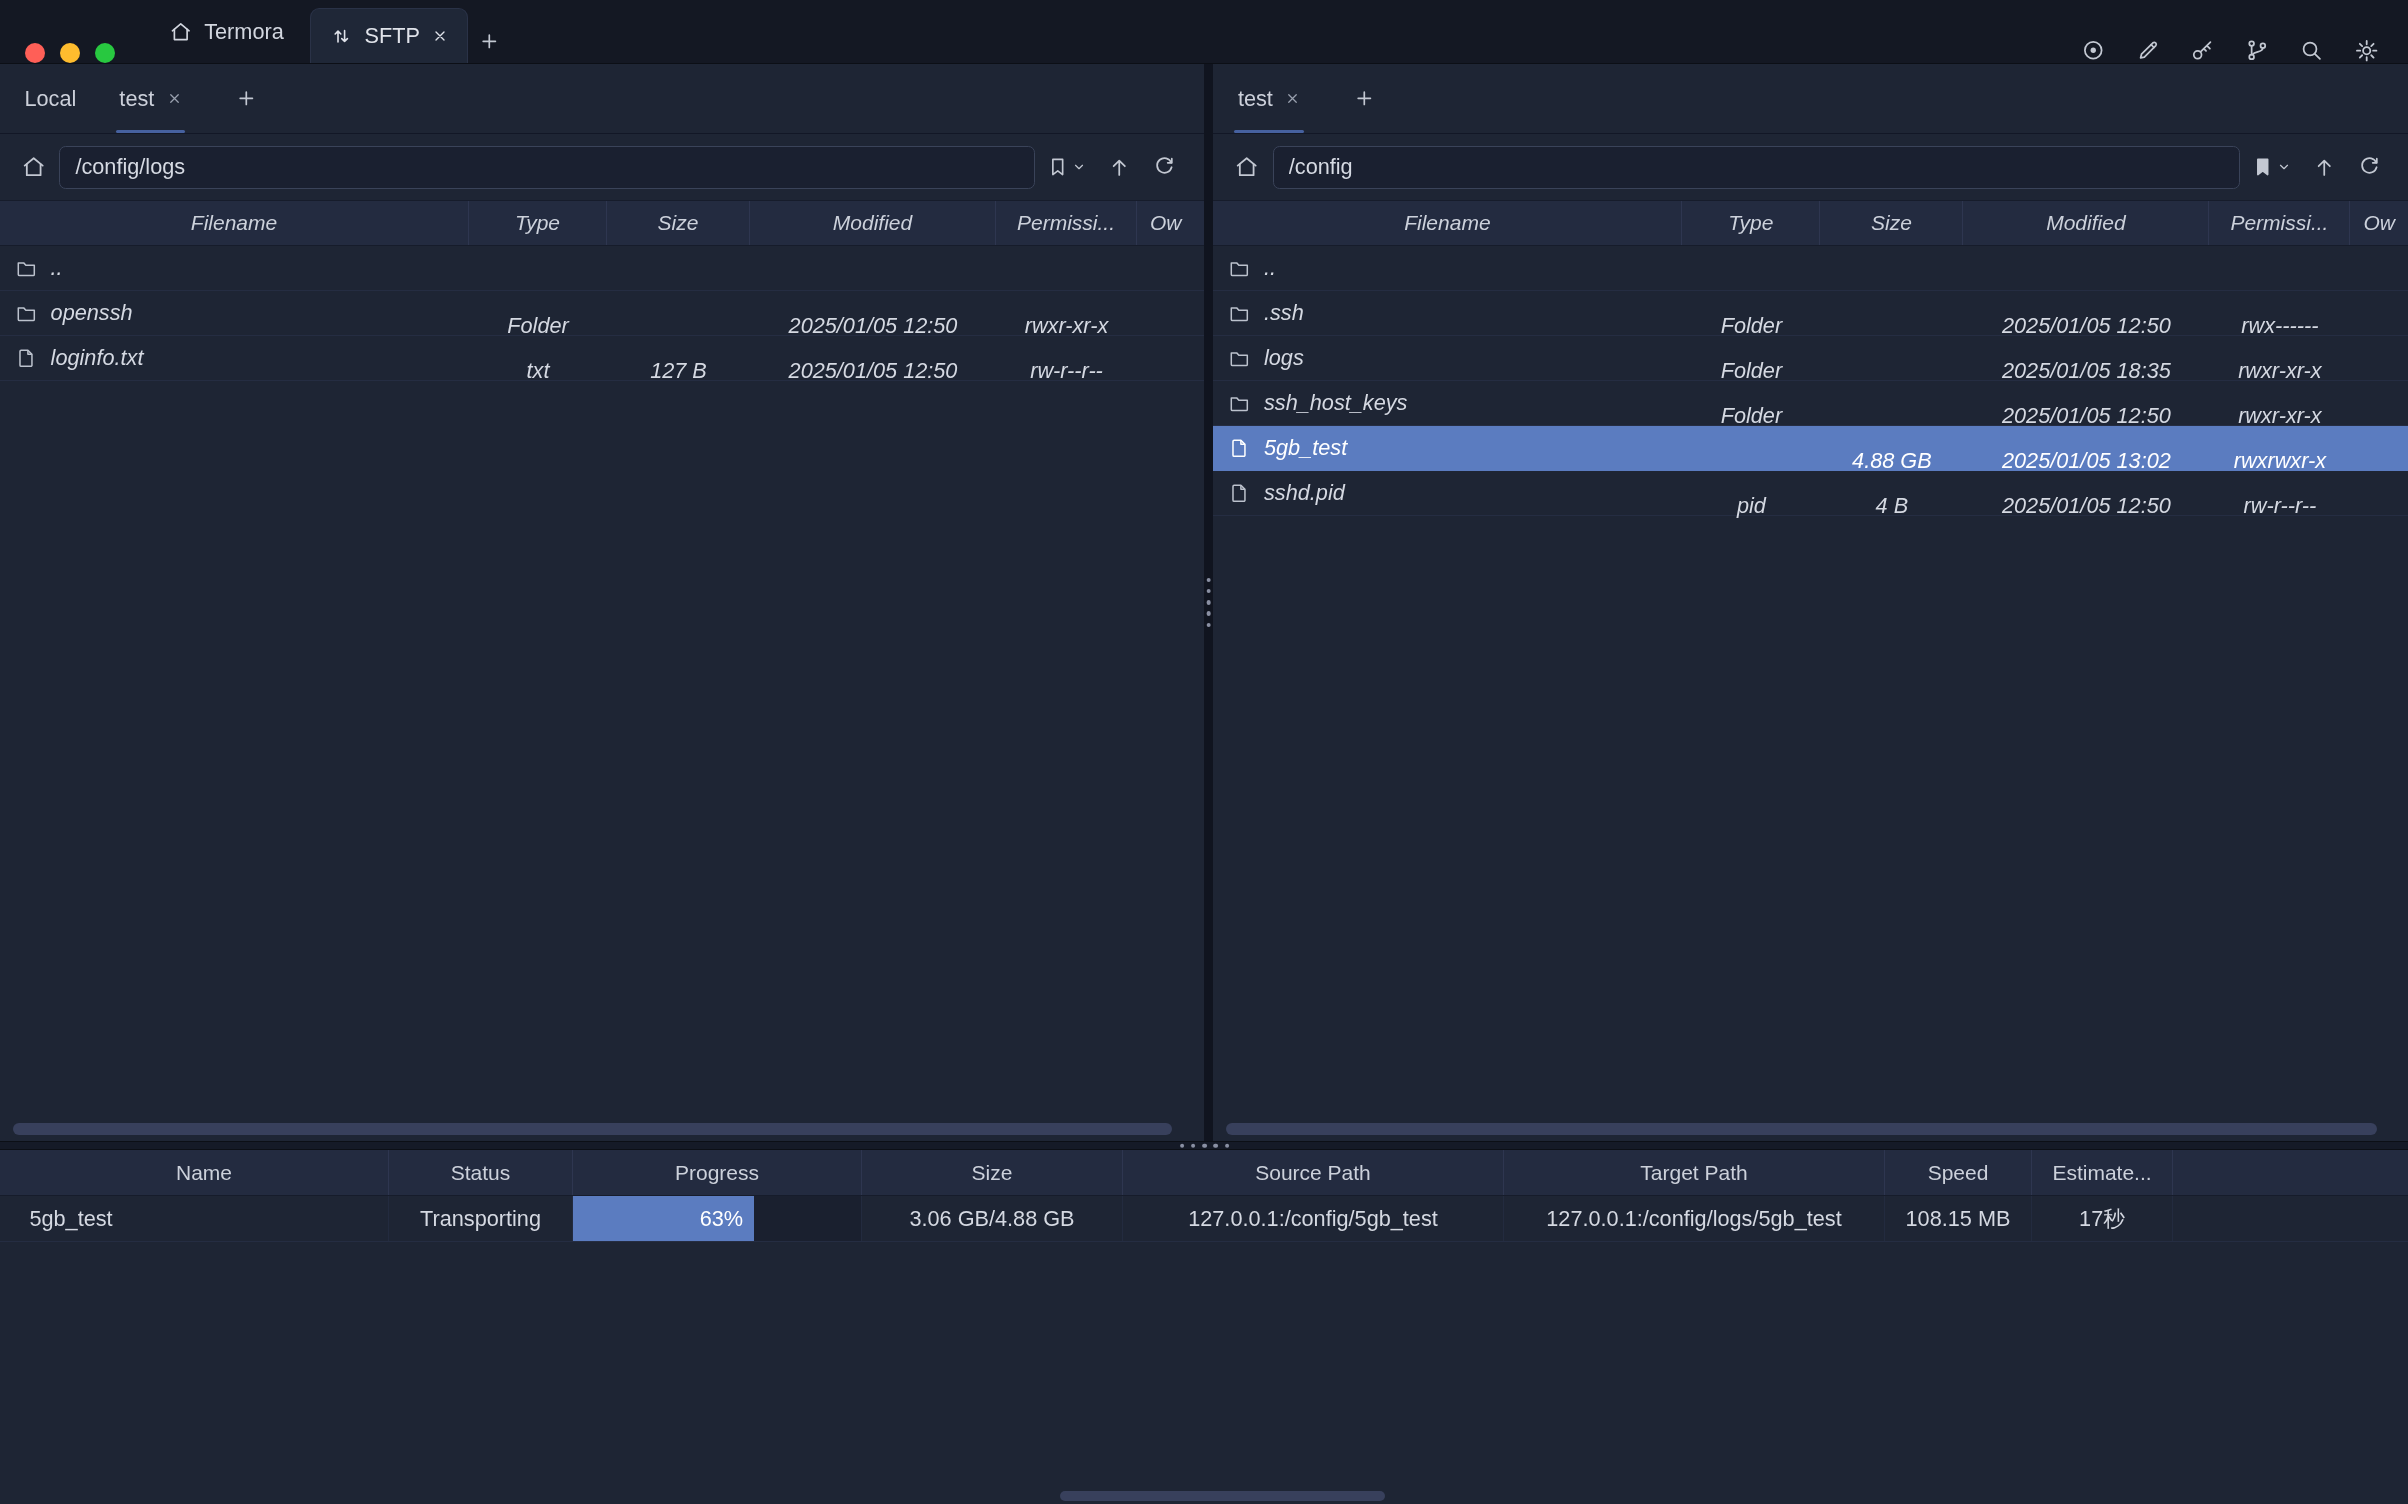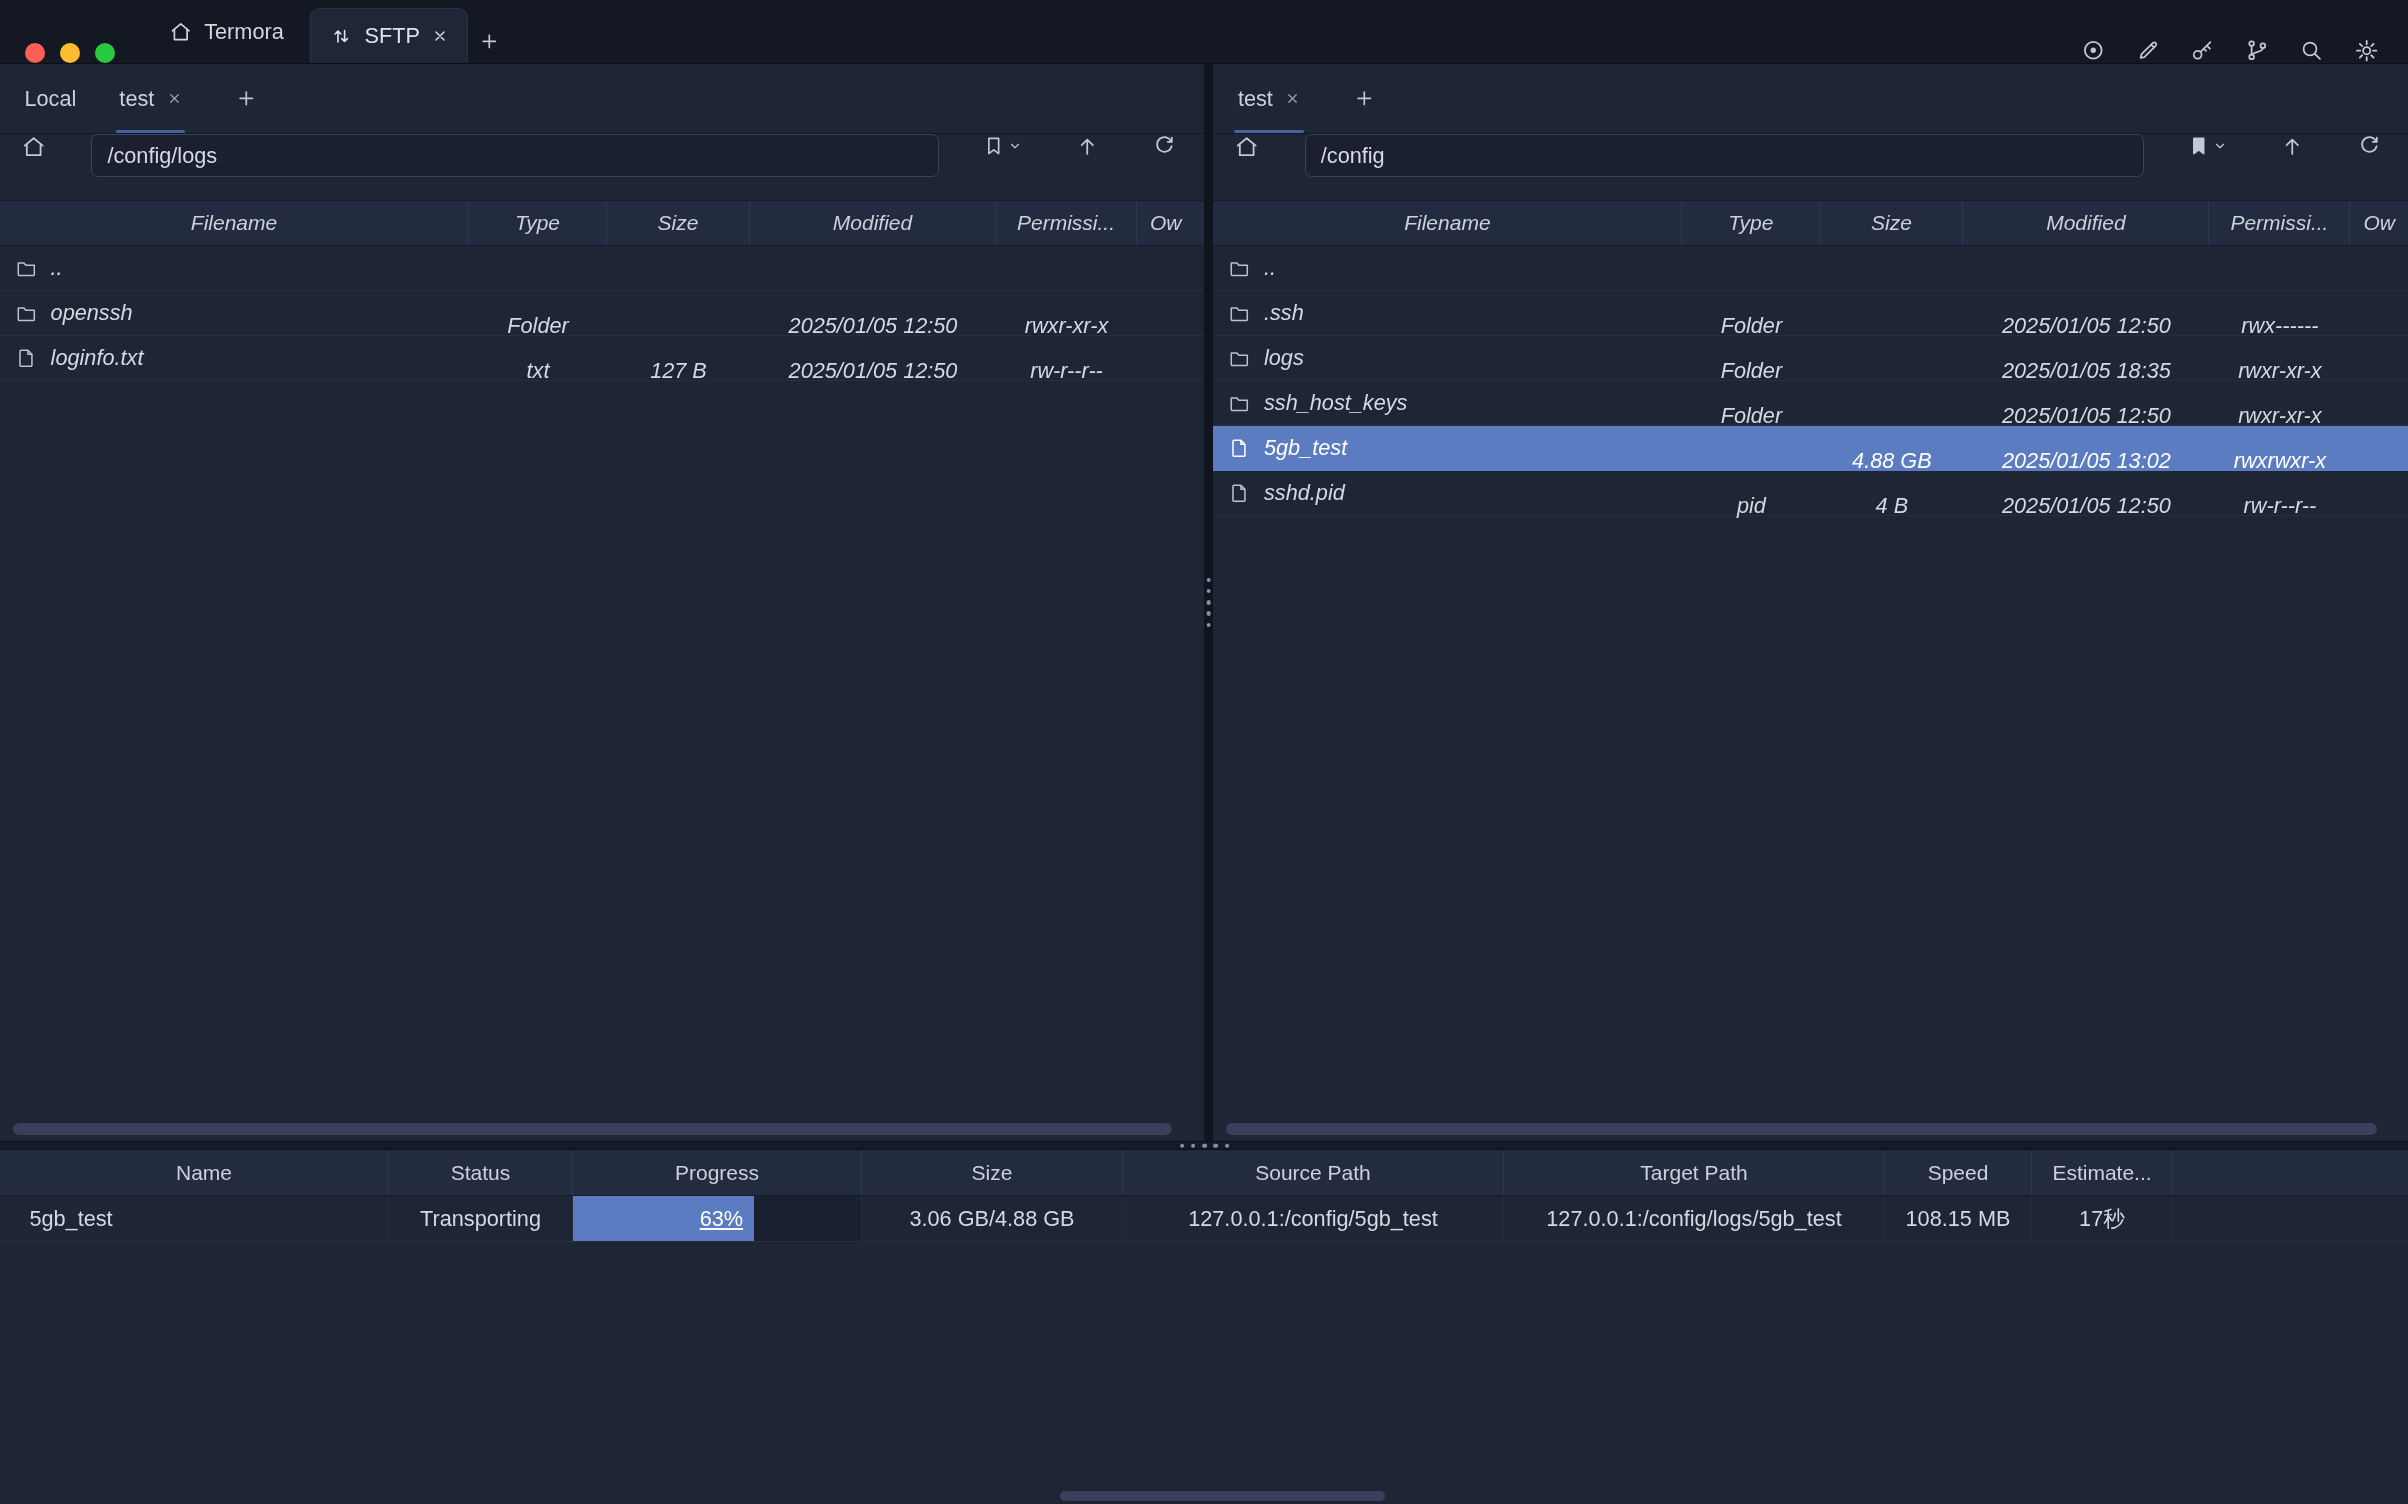--- a/index.html
+++ b/index.html
@@ -41,21 +41,21 @@
   .vsplit{width:9.4px;background:#10141f;position:relative;flex:none;}
   .vdots{position:absolute;left:50%;top:50%;transform:translate(-50%,-50%);display:flex;flex-direction:column;gap:6.6px;}
   .vdots i,.hdots i{width:4.7px;height:4.7px;border-radius:50%;background:#8a90a3;display:block;}
 
   .pane-tabs{height:70px;display:flex;align-items:stretch;padding-left:24.5px;gap:43px;border-bottom:0.9px solid #121726;flex:none;}
   .ptab{display:flex;align-items:center;gap:12.2px;color:#ccd0da;position:relative;}
   .ptab.active::after{content:"";position:absolute;left:-3.8px;right:-3.8px;bottom:0;height:2.8px;background:#46619f;border-radius:1.9px;}
   .ptab .x{color:#9aa1af;display:flex;align-items:center;}
   .pane-tabs .icon-btn{align-self:center;}
 
-  .pathbar{height:66px;display:flex;align-items:flex-start;padding:0 17px 0 0;flex:none;gap:32px;}
+  .pathbar{height:66px;display:flex;align-items:center;padding:0 17px 0 0;flex:none;}
   .pb-home{padding:0 13px 0 21px;color:var(--muted);display:flex;align-items:center;}
   .path-input{flex:1;height:43px;background:var(--input-bg);border:0.9px solid var(--input-border);border-radius:6.6px;color:var(--text);font:21.7px "Liberation Sans",sans-serif;padding:0 15px;min-width:0;outline:none;}
   .pb-btn{display:flex;align-items:center;color:var(--muted);padding:0 10.4px;}
   .pb-btn.group{gap:2.8px;}
 
   .ft-grid{display:grid;grid-template-columns:469px 138px 143px 246px 141px minmax(0,1fr);font-style:italic;}
   .ft-head{height:46px;background:var(--header-bg);border-top:0.9px solid var(--line-soft);border-bottom:0.9px solid var(--line-soft);color:#ccd1db;font-size:21px;flex:none;}
   .ft-head>div{display:flex;align-items:center;justify-content:center;border-right:0.9px solid var(--cell-sep);overflow:hidden;white-space:nowrap;}
   .ft-head>div:last-child{border-right:none;justify-content:flex-start;padding-left:13px;}
   .frow{height:45px;align-items:center;border-bottom:0.9px solid var(--row-line);color:#d5d9e2;}
@@ -475,21 +475,21 @@
       <div>Target Path</div>
       <div>Speed</div>
       <div>Estimate...</div>
       <div></div>
     </div>
 
     <div class="trow tr-grid">
       <div class="tname">5gb_test</div>
       <div>Transporting</div>
       <div class="progress">
-        <div class="bar" style="width: 63%; text-decoration: underline;">
+        <div class="bar" style="width: 63%;">
           <span>63%</span>
         </div>
       </div>
       <div>3.06 GB/4.88 GB</div>
       <div>127.0.0.1:/config/5gb_test</div>
       <div>127.0.0.1:/config/logs/5gb_test</div>
       <div>108.15 MB</div>
       <div>17秒</div>
       <div></div>
     </div>

